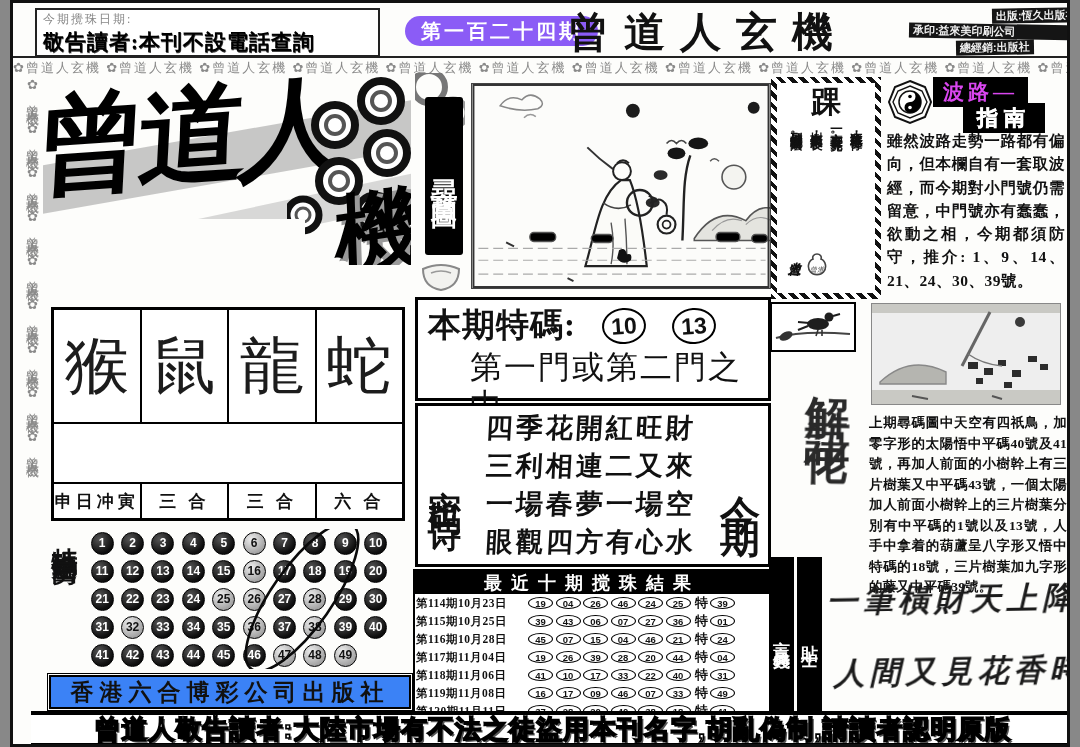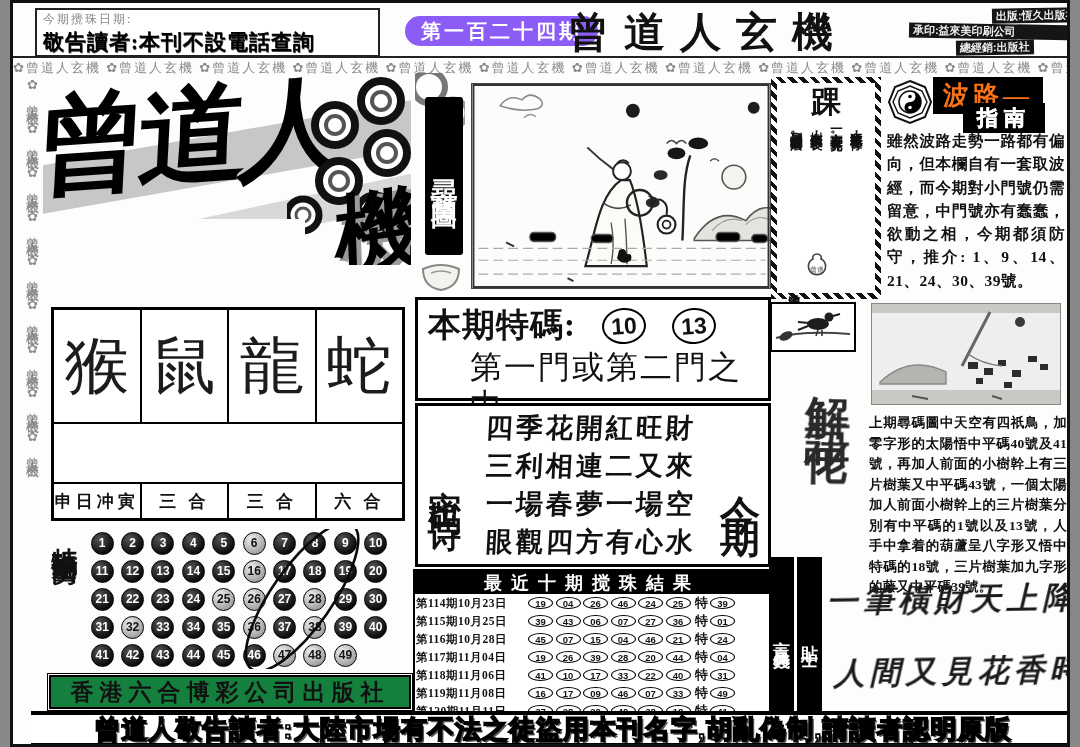--- a/index.html
+++ b/index.html
@@ -65,21 +65,21 @@
   .trend-grid { position:absolute; left:40px; top:2px; width:304px; height:140px; display:grid;
     grid-template-columns:repeat(10,1fr); grid-auto-rows:28px; align-items:center; justify-items:center; }
   .tnum { width:23px; height:23px; border-radius:50%; display:flex; align-items:center; justify-content:center;
     font-size:12px; font-weight:900; font-family:"Liberation Sans", sans-serif;
     background:radial-gradient(circle at 35% 30%, #555, #0d0d0d 70%); color:#fff; border:1px solid #000; }
   .tnum.light { background:radial-gradient(circle at 35% 30%, #eee, #9f9f9f 75%); color:#111; }
   .trend-ellipse { position:absolute; left:40px; top:2px; pointer-events:none; }
 
   
   .pubbox { left:36px; top:672px; width:362px; height:34px; border:2px solid #000; outline:1px solid #000; outline-offset:1px;
-    display:flex; align-items:center; justify-content:center; font-size:23px; font-weight:800; letter-spacing:6px; background:#15803d; }
+    display:flex; align-items:center; justify-content:center; font-size:23px; font-weight:800; letter-spacing:6px; background:#3b82f6; }
 
   
   .treasure { left:402px; top:74px; width:358px; height:218px; }
   .trs-label { position:absolute; left:10px; top:20px; width:38px; height:158px; background:#000; color:#fff;
     writing-mode:vertical-rl; text-orientation:upright; font-size:27px; font-weight:800; letter-spacing:12px;
     display:flex; align-items:center; justify-content:center; border-radius:3px; }
   .trs-pic { position:absolute; left:56px; top:6px; width:300px; height:206px; border:1px solid #444; background:#fcfcfa; }
 
   
   .special { left:402px; top:294px; width:356px; height:104px; border:3px solid #000; background:#fff; padding:3px 10px; }
@@ -109,27 +109,27 @@
   .res-oval { width:25px; height:11.8px; border:1.4px solid #000; border-radius:50%; display:flex; align-items:center;
     justify-content:center; font-size:9.5px; font-weight:900; margin-right:2.5px; font-family:"Liberation Sans", sans-serif; }
   .res-te { font-size:13px; font-weight:900; margin:0 2px; }
 
   
   .kuai { left:758px; top:74px; width:110px; height:222px; border:6px solid transparent;
     border-image:repeating-linear-gradient(45deg,#111 0 4px,#fff 4px 8px) 6; background:#fff; padding:2px; }
   .kuai-title { text-align:center; font-size:30px; font-weight:700; line-height:1.1; }
   .kuai-cols { display:flex; flex-direction:row-reverse; justify-content:center; gap:3px; height:128px; margin-top:4px; }
   .kuai-col { writing-mode:vertical-rl; text-orientation:upright; font-size:12.5px; font-weight:600; letter-spacing:1px; }
-  .kuai-sig { display:flex; align-items:flex-end; gap:4px; margin-top:2px; margin-left:6px; }
+  .kuai-sig { display:flex; align-items:flex-start; gap:4px; margin-top:2px; margin-left:6px;font-style:italic; }
   .kuai-name { writing-mode:vertical-rl; text-orientation:upright; font-size:13px; font-weight:900; }
 
   
   .bolu { left:874px; top:74px; width:178px; height:222px; }
   .bolu-head { position:relative; height:52px; }
-  .bolu-t1 { position:absolute; left:46px; top:0; background:#000; color:#f97316; font-size:26px; font-weight:900;
+  .bolu-t1 { position:absolute; left:46px; top:0; background:#000; color:#d946ef; font-size:21px; font-weight:900;
     padding:1px 10px; letter-spacing:4px; }
   .bolu-t2 { position:absolute; left:76px; top:26px; background:#000; color:#fff; font-size:21px; font-weight:900;
     padding:1px 14px; letter-spacing:6px; -webkit-text-stroke:.6px #fff; }
   .bolu-body { font-size:15.5px; font-weight:700; line-height:1.5; text-align:justify; letter-spacing:.5px; }
 
   
   .birdbox { left:757px; top:299px; width:86px; height:50px; border:2px solid #000; background:#fff; }
   .jieyu { left:772px; top:358px; width:72px; height:200px; writing-mode:vertical-rl; text-orientation:upright;
     font-size:45px; font-weight:700; letter-spacing:22px; color:#2a2a2a; filter:blur(.4px); transform:rotate(1deg); }
   .thumb { left:858px; top:300px; width:190px; height:102px; border:1px solid #888; background:#eee; }

